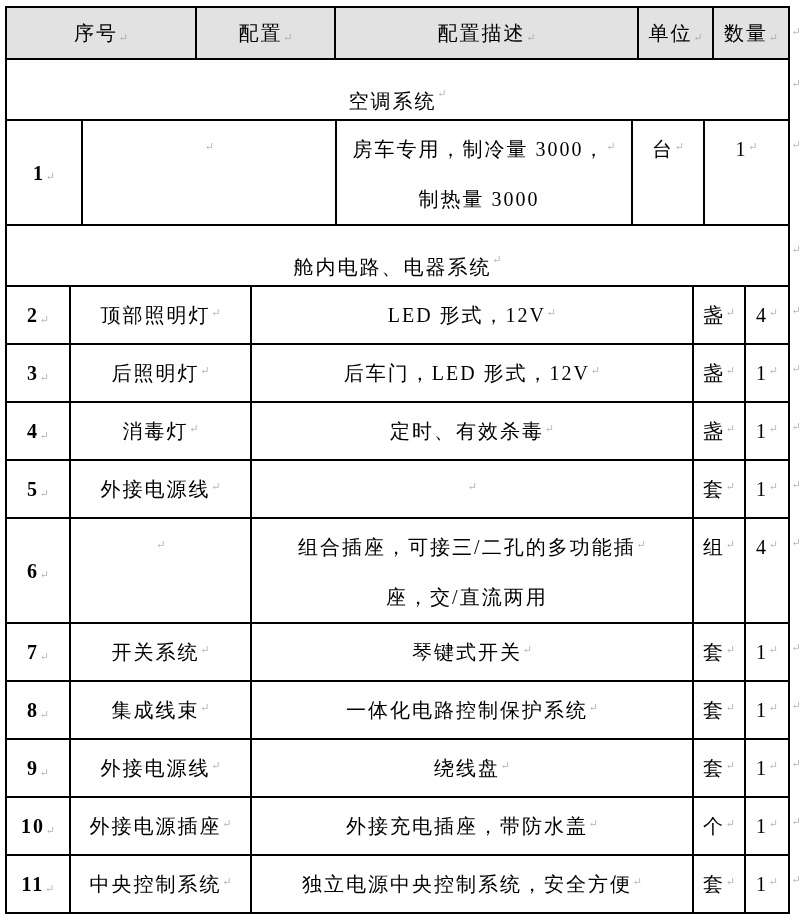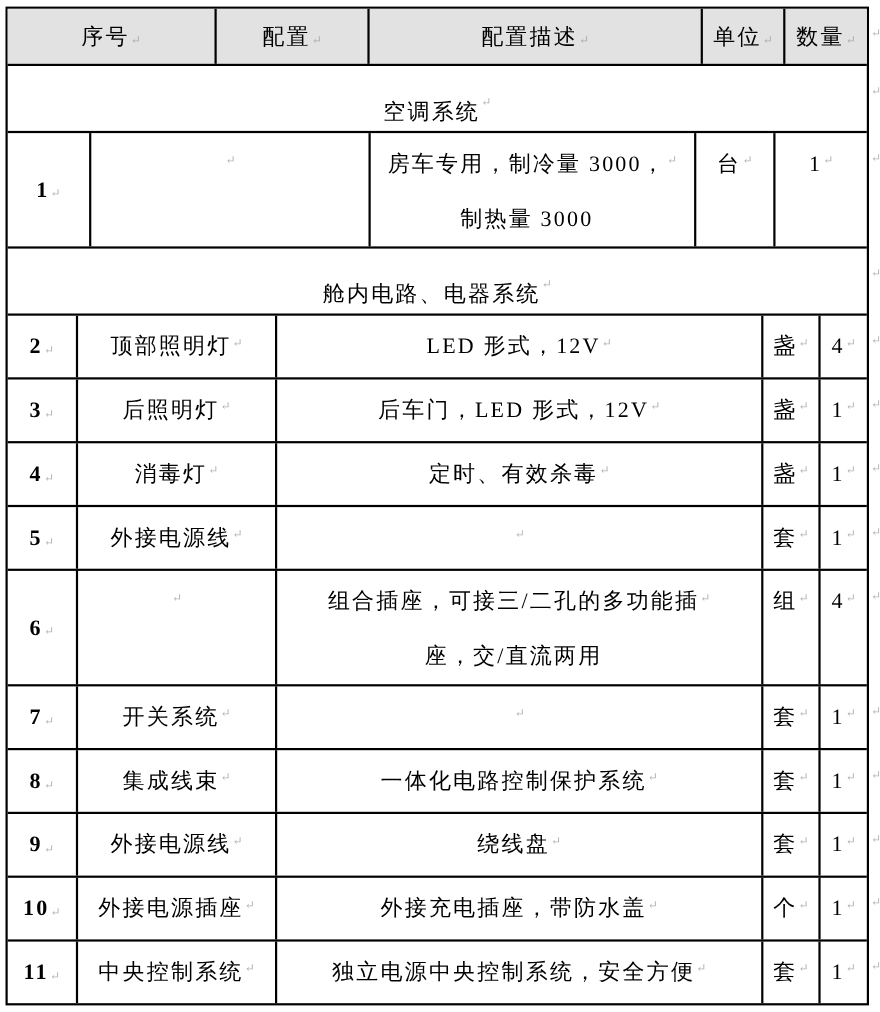--- a/index.html
+++ b/index.html
@@ -235,20 +235,21 @@
     <div class="row row-item v2">
       <div class="cell c1 no">
         <span class="txt">7</span>
         <span class="pmark">↵</span>
       </div>
       <div class="cell c2">
         <span class="txt">开关系统</span>
         <span class="pmark">↵</span>
       </div>
       <div class="cell c3 desc">
+        <span class="txt">琴键式开关</span>
         <span class="pmark">↵</span>
       </div>
       <div class="cell c4">
         <span class="txt">套</span>
         <span class="pmark">↵</span>
       </div>
       <div class="cell c5">
         <span class="txt">1</span>
         <span class="pmark">↵</span>
       </div>

